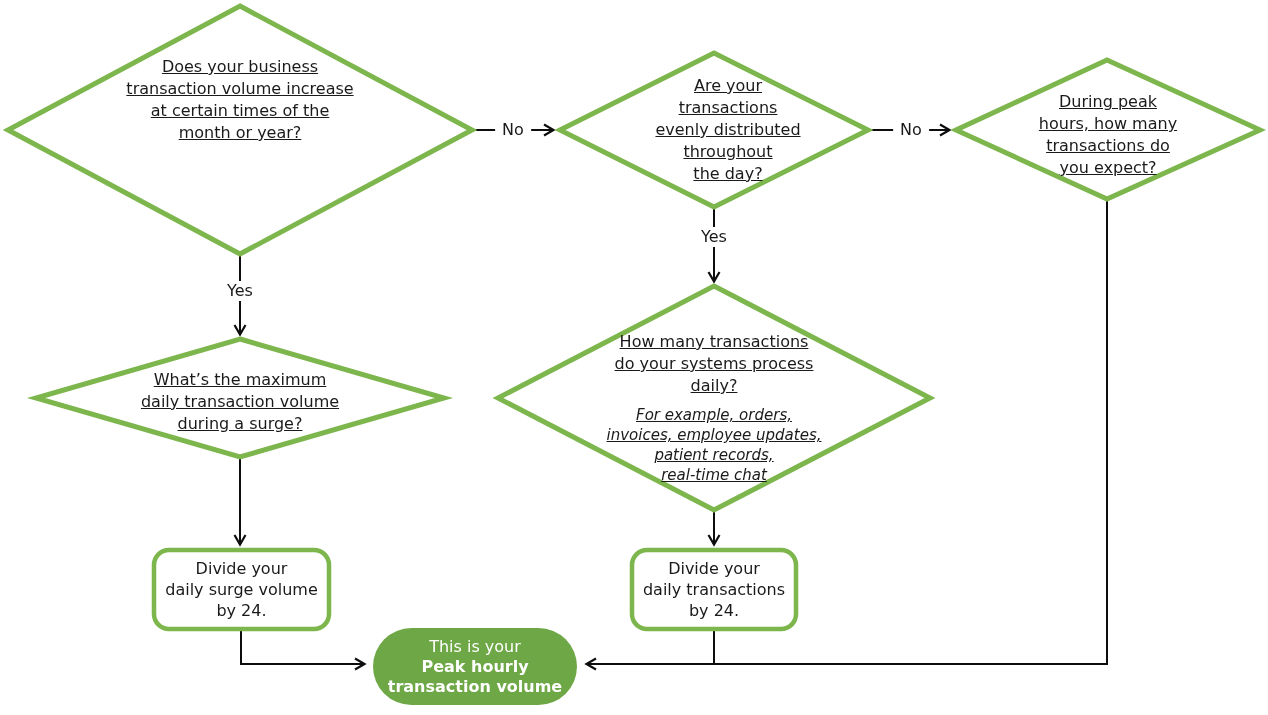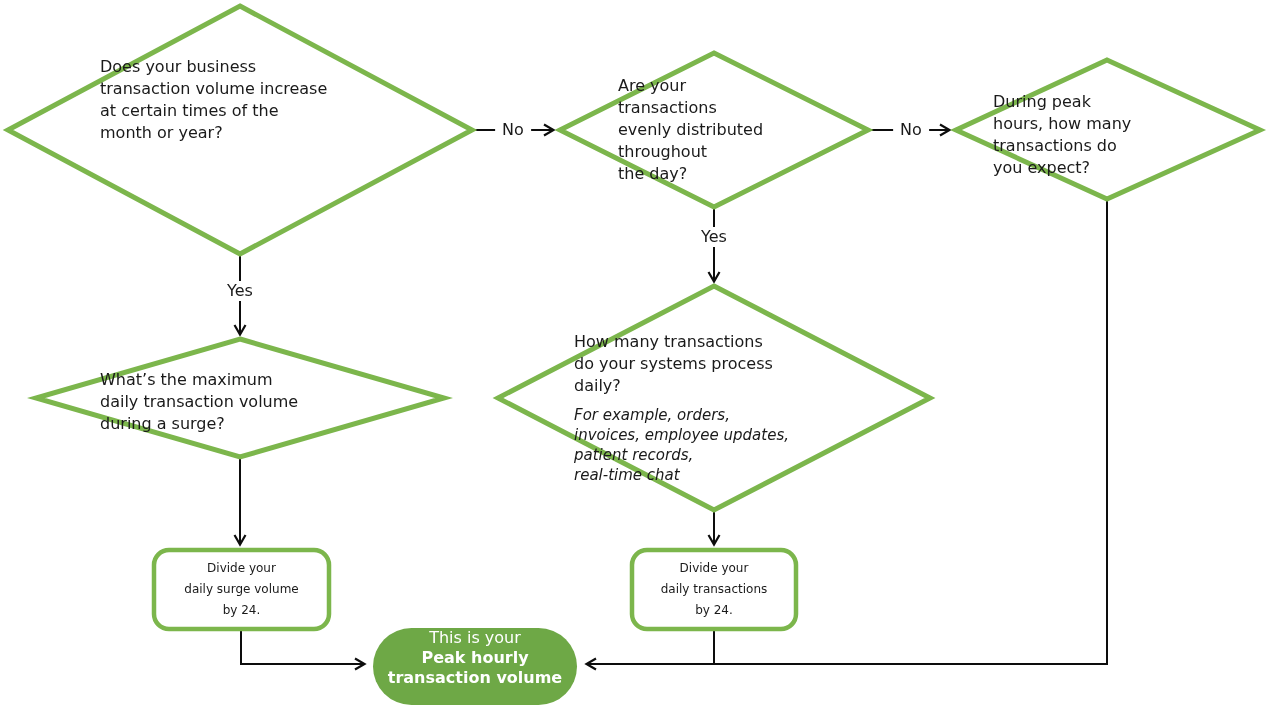--- a/index.html
+++ b/index.html
@@ -12,49 +12,51 @@
     color: #1a1a1a;
     overflow: hidden;
   }
   .stage svg.shapes {
     position: absolute;
     left: 0; top: 0;
     width: 1268px; height: 715px;
   }
   .node-text {
     position: absolute;
+    text-align: center;
+    text-decoration: underline;
   }
   .question {
     font-size: 16px;
     line-height: 22px;
     color: #1a1a1a;
   }
   .example {
     font-size: 15px;
     line-height: 20px;
     font-style: italic;
     margin-top: 8px;
     color: #1a1a1a;
   }
   .multiline { white-space: pre-line; }
   .process-text {
     position: absolute;
     display: flex;
     align-items: center;
     justify-content: center;
     text-align: center;
-    font-size: 12px;
+    font-size: 16px;
     line-height: 21px;
   }
   .pill-text {
     position: absolute;
     display: flex;
     flex-direction: column;
     align-items: center;
-    justify-content: flex-start;
+    justify-content: center;
     text-align: center;
     color: #ffffff;
     font-size: 16px;
     line-height: 20px;
   }
   .pill-text .bold { font-weight: bold; }
   .edge-label {
     position: absolute;
     transform: translate(-50%, -50%);
     background: #ffffff;

